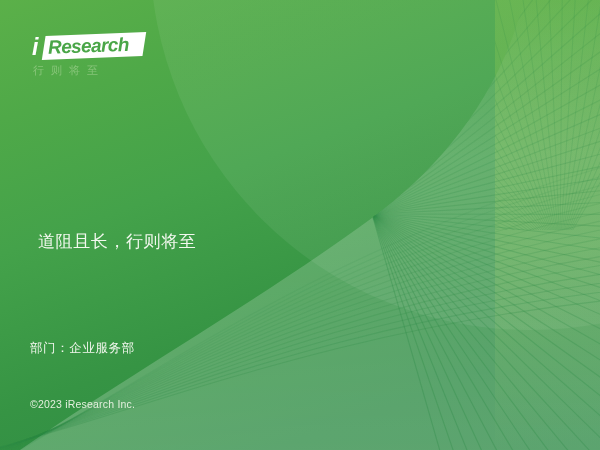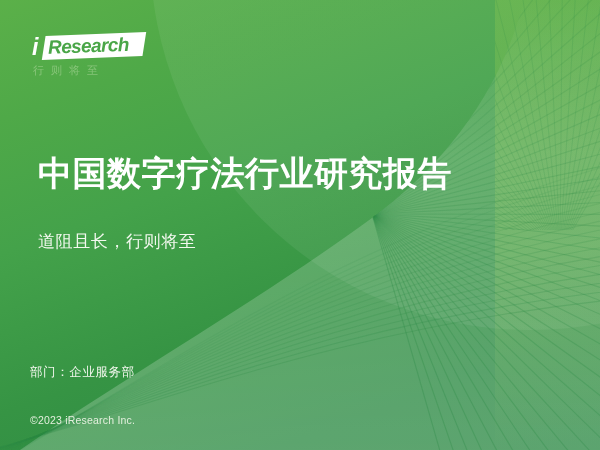--- a/index.html
+++ b/index.html
@@ -145,35 +145,34 @@
     left: 38px;
     top: 230px;
     font-size: 17px;
     color: #f2f8ee;
     letter-spacing: 0.6px;
     white-space: nowrap;
   }
   #department {
     position: absolute;
     left: 30px;
-    top: 364px;
+    top: 340px;
     font-size: 12.5px;
     color: #f0f6ec;
     letter-spacing: 0.6px;
     white-space: nowrap;
   }
   #copyright {
     position: absolute;
     left: 30px;
     top: 398px;
     font-size: 10.5px;
     color: #e3efdd;
     letter-spacing: 0.2px;
     white-space: nowrap;
-    margin-top: 16px;
   }
 </style>
 </head>
 <body>
 
 <div id="slide">
 
   <div class="bg-layer bg-base"></div>
 
   <div class="bg-layer bg-arc"></div>
@@ -338,21 +337,20 @@
 
   <div id="logo">
     <div class="logo-mark">
       <div class="logo-plate"></div>
       <span class="logo-i">i</span>
       <span class="logo-word">Research</span>
     </div>
     <div class="logo-cn">行则将至</div>
   </div>
 
-  <div id="title">中国数字疗法行业研究报告</div>
 
   <div id="subtitle">道阻且长，行则将至</div>
 
   <div id="department">部门：企业服务部</div>
 
   <div id="copyright">©2023 iResearch Inc.</div>
 
 </div>
 
 </body></html>

